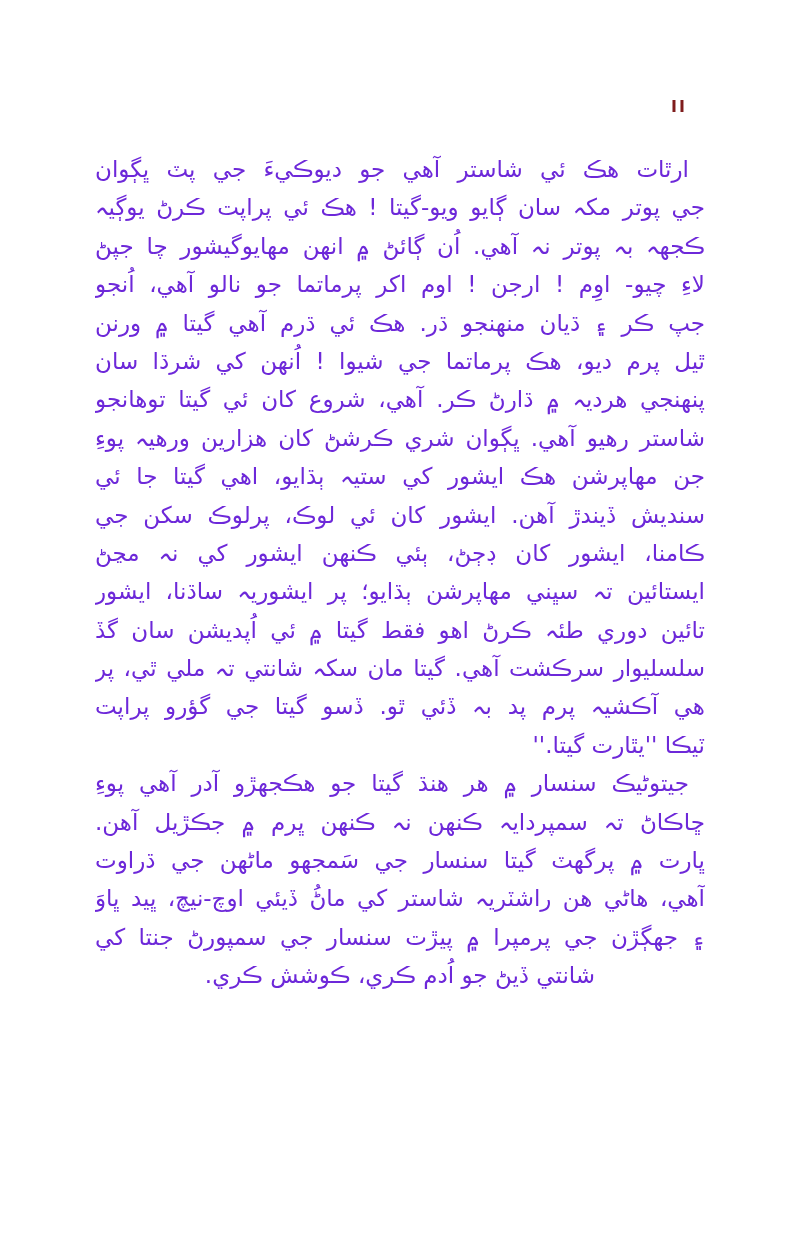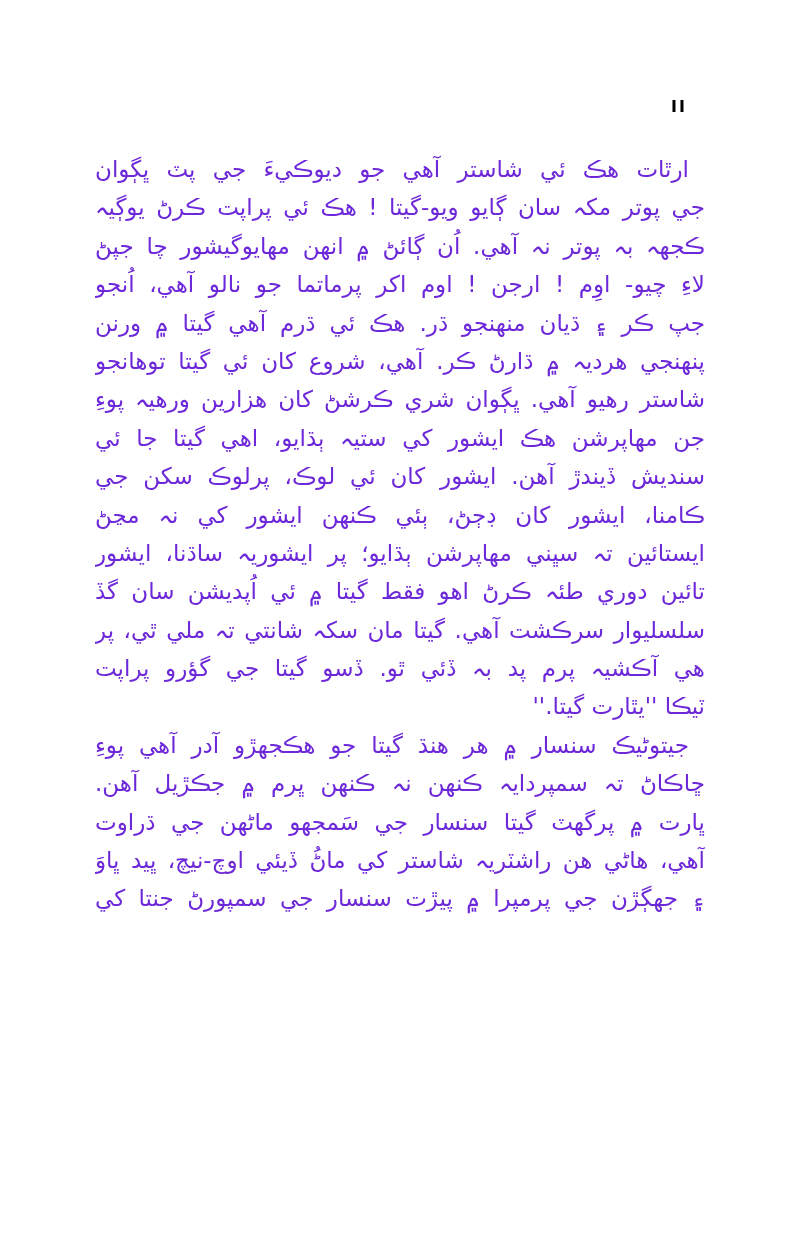--- a/index.html
+++ b/index.html
@@ -17,21 +17,21 @@
     color: #151515;
   }
   .page-number {
     position: absolute;
     top: 97px;
     left: 671px;
     font-family: "DejaVu Sans", sans-serif;
     font-size: 16px;
     font-weight: bold;
     letter-spacing: 2px;
-    color: #000000;
+    color: #7f1d1d;
   }
   .text-block {
     position: absolute;
     top: 150px;
     right: 95px;
     width: 610px;
   }
   .para {
     margin: 0;
     padding: 0;
@@ -65,34 +65,36 @@
   <div class="page-number">II</div>
 
   <div class="text-block">
 
     <div class="para">
       <div class="line indent">ارٿات هڪ ئي شاستر آهي جو ديوڪيءَ جي پٽ ڀڳوان</div>
       <div class="line">جي پوتر مکہ سان ڳايو ويو-گيتا ! هڪ ئي پراپت ڪرڻ يوڳيہ</div>
       <div class="line">ڪجهہ بہ پوتر نہ آهي. اُن ڳائڻ ۾ انهن مهايوگيشور چا جپڻ</div>
       <div class="line">لاءِ چيو- اوِم ! ارجن ! اوم اکر پرماتما جو نالو آهي، اُنجو</div>
       <div class="line">جپ ڪر ۽ ڌيان منهنجو ڌر. هڪ ئي ڌرم آهي گيتا ۾ ورنن</div>
+      <div class="line">ٿيل پرم ديو، هڪ پرماتما جي شيوا ! اُنهن کي شرڌا سان</div>
       <div class="line">پنهنجي هرديہ ۾ ڌارڻ ڪر. آهي، شروع کان ئي گيتا توهانجو</div>
       <div class="line">شاستر رهيو آهي. ڀڳوان شري ڪرشڻ کان هزارين ورهيہ پوءِ</div>
       <div class="line">جن مهاپرشن هڪ ايشور کي ستيہ ٻڌايو، اهي گيتا جا ئي</div>
       <div class="line">سنديش ڏيندڙ آهن. ايشور کان ئي لوڪ، پرلوڪ سکن جي</div>
       <div class="line">ڪامنا، ايشور کان ڊڄڻ، ٻئي ڪنهن ايشور کي نہ مڃڻ</div>
       <div class="line">ايستائين تہ سڀني مهاپرشن ٻڌايو؛ پر ايشوريہ ساڌنا، ايشور</div>
       <div class="line">تائين دوري طئہ ڪرڻ اهو فقط گيتا ۾ ئي اُپديشن سان گڏ</div>
       <div class="line">سلسليوار سرڪشت آهي. گيتا مان سکہ شانتي تہ ملي ٿي، پر</div>
       <div class="line">هي آڪشيہ پرم پد بہ ڏئي ٿو. ڏسو گيتا جي گؤرو پراپت</div>
       <div class="line end-right">ٽيڪا ''يٿارت گيتا.''</div>
     </div>
 
     <div class="para">
       <div class="line indent">جيتوڻيڪ سنسار ۾ هر هنڌ گيتا جو هڪجهڙو آدر آهي پوءِ</div>
       <div class="line">ڇاڪاڻ تہ سمپردايہ ڪنهن نہ ڪنهن ڀرم ۾ جڪڙيل آهن.</div>
       <div class="line">ڀارت ۾ پرگهٽ گيتا سنسار جي سَمجهو ماڻهن جي ڌراوت</div>
       <div class="line">آهي، هاڻي هن راشٽريہ شاستر کي ماڻُ ڏيئي اوچ-نيچ، ڀيد ڀاوَ</div>
       <div class="line">۽ جهڳڙن جي پرمپرا ۾ پيڙت سنسار جي سمپورڻ جنتا کي</div>
+      <div class="line end-center">شانتي ڏيڻ جو اُدم ڪري، ڪوشش ڪري.</div>
     </div>
 
   </div>
 </div>
 
 </body></html>

